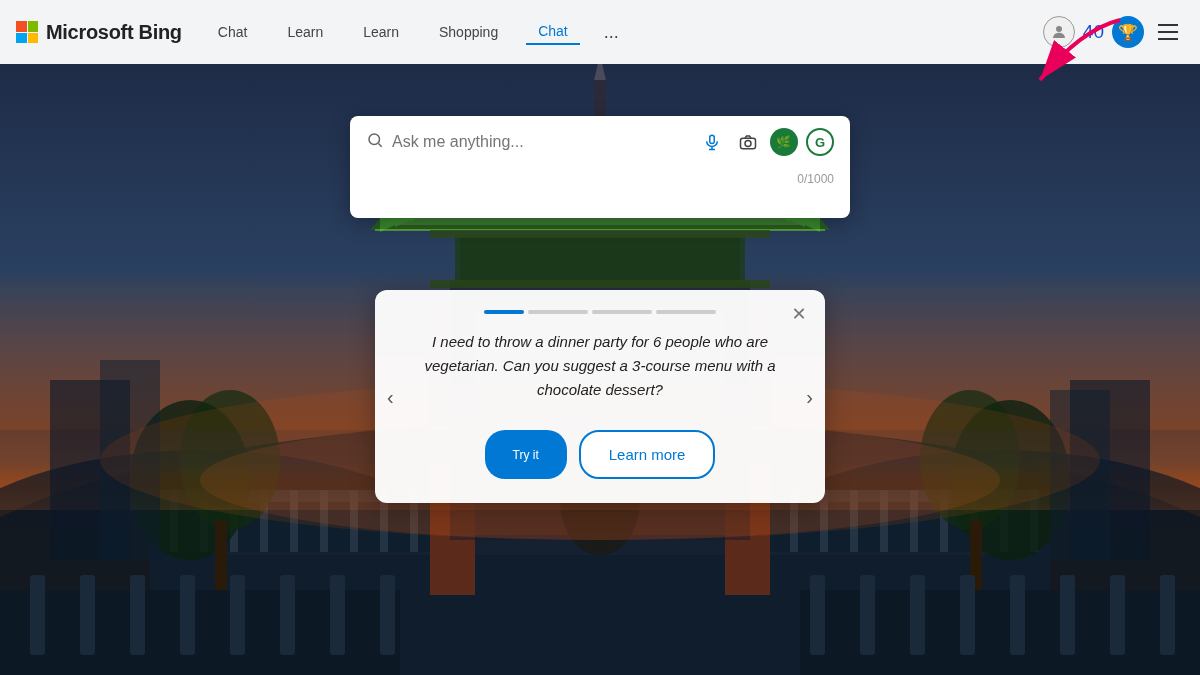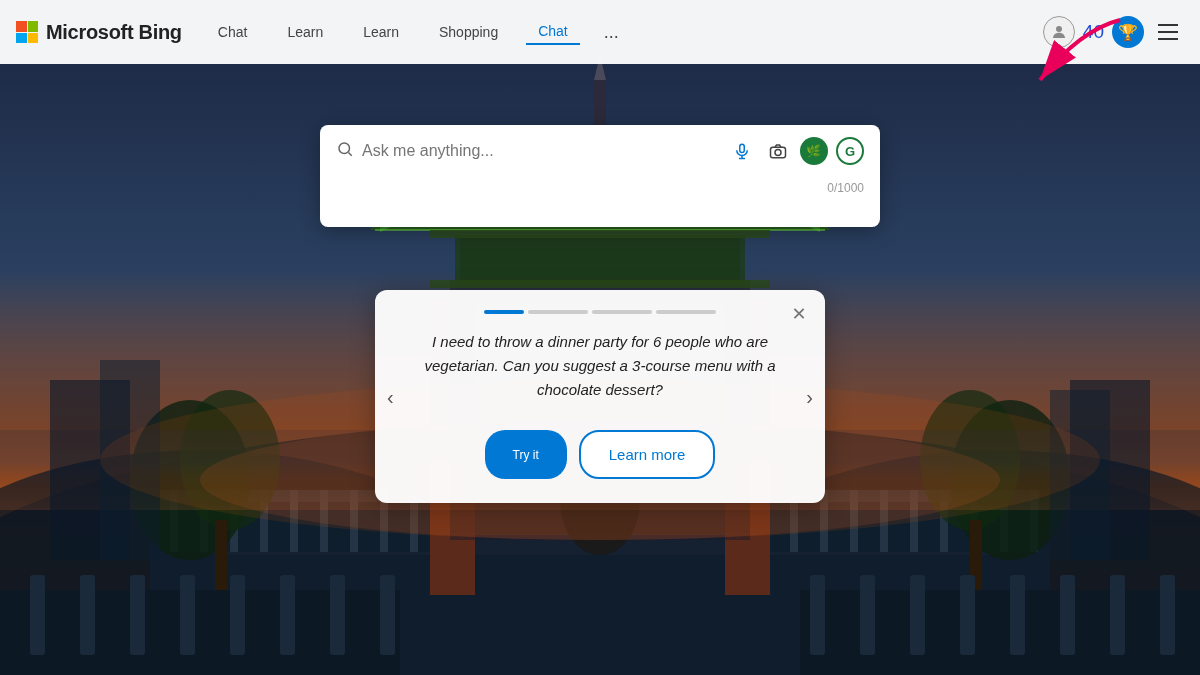--- a/index.html
+++ b/index.html
@@ -113,23 +113,23 @@
       display: flex; flex-direction: column; justify-content: center; gap: 5px;
       align-items: center; cursor: pointer;
     }
     .hamburger-btn span {
       display: block; width: 20px; height: 2px; background: #333;
     }
 
     
     .search-box-wrapper {
       position: absolute;
-      top: 125px;
+      top: 116px;
       left: 50%; transform: translateX(-50%);
-      width: 560px;
+      width: 500px;
       z-index: 50;
     }
 
     .search-box {
       background: white;
       border-radius: 8px;
       box-shadow: 0 4px 20px rgba(0,0,0,0.3);
       padding: 12px 16px 32px 16px;
     }
 

